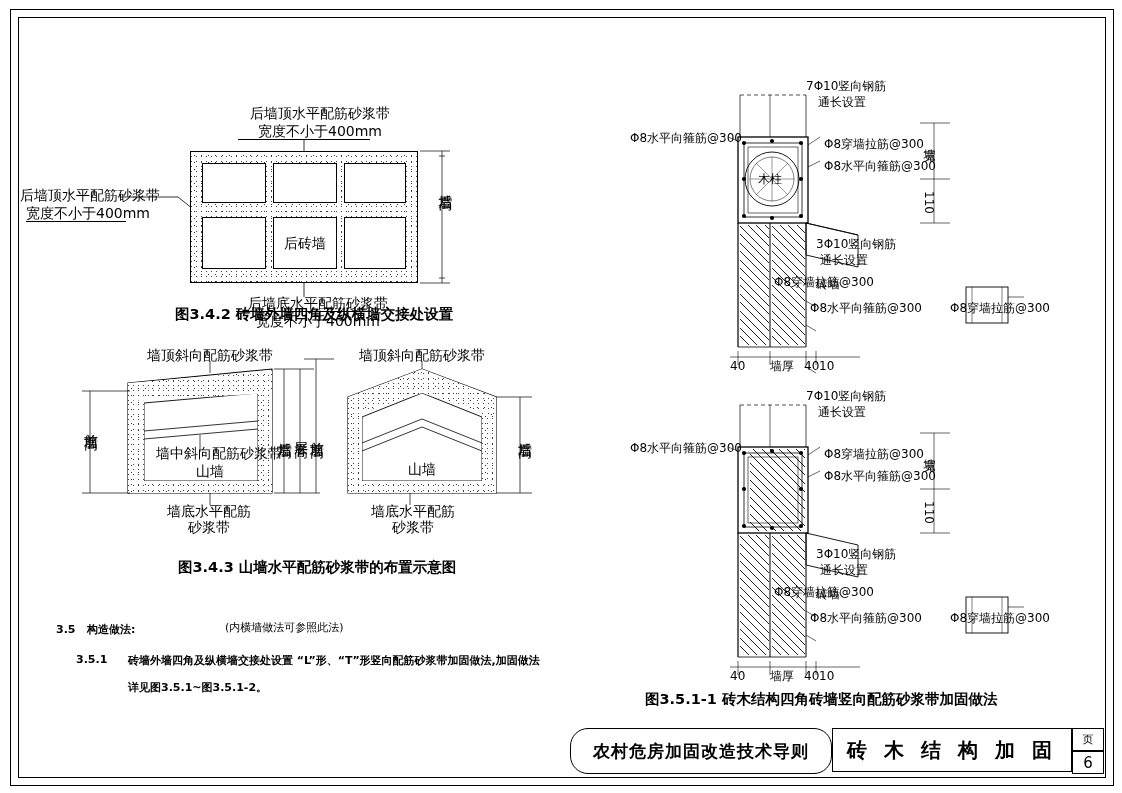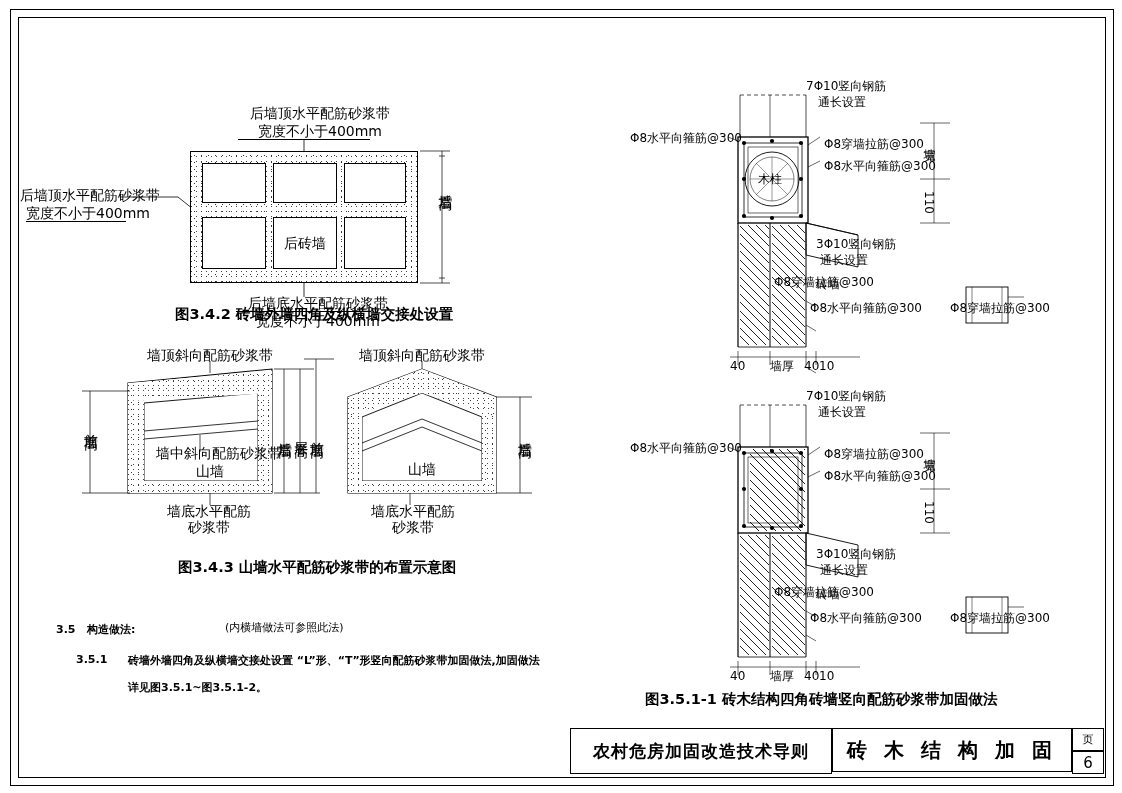--- a/index.html
+++ b/index.html
@@ -339,17 +339,17 @@
     <div class="abs t8" style="left:110px;top:284px;">40</div>
     <div class="abs t8" style="left:150px;top:284px;">墙厚</div>
     <div class="abs t8" style="left:184px;top:284px;">40</div>
     <div class="abs t8" style="left:199px;top:284px;">10</div>
     <div class="abs t8" style="left:302px;top:64px;writing-mode:vertical-rl;text-orientation:upright;">墙宽</div>
     <div class="abs t8" style="left:302px;top:116px;writing-mode:vertical-rl;">110</div>
   </div>
 
   <div class="abs cap" style="left:645px;top:690px;">图3.5.1-1  砖木结构四角砖墙竖向配筋砂浆带加固做法</div>
 
-  <div class="footer-box footer-title" style="left:570px;top:728px;width:262px;height:46px;">农村危房加固改造技术导则</div>
+  <div class="footer-box footer-title" style="left:570px;top:728px;width:262px;height:46px;border-radius:18px;">农村危房加固改造技术导则</div>
   <div class="footer-box footer-title2" style="left:832px;top:728px;width:240px;height:44px;">砖 木 结 构 加 固</div>
   <div class="footer-box page-lbl" style="left:1072px;top:728px;width:32px;height:23px;">页</div>
   <div class="footer-box page-num" style="left:1072px;top:751px;width:32px;height:23px;">6</div>
 </div>
 
 </body></html>

